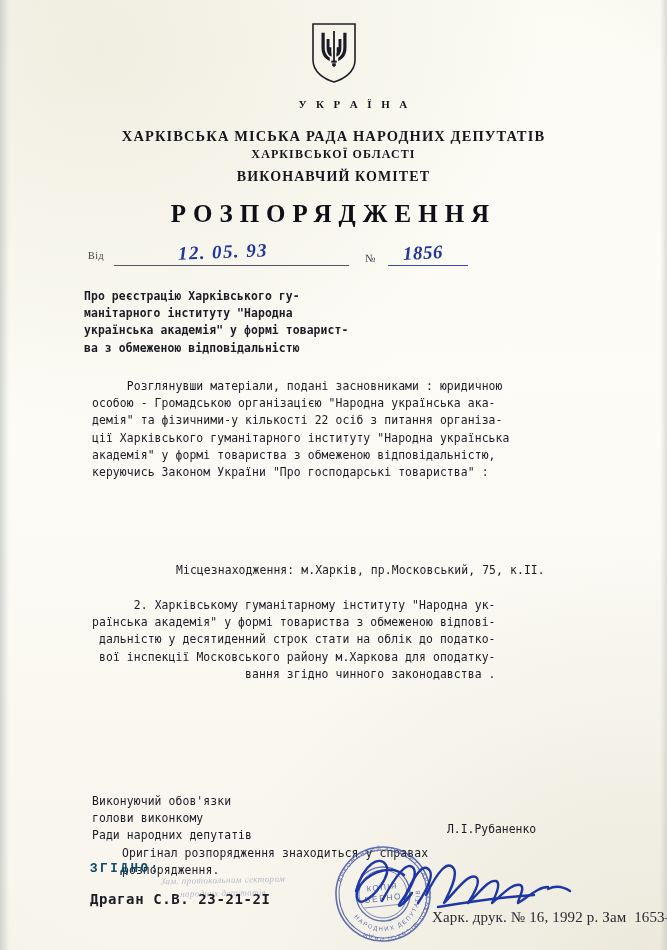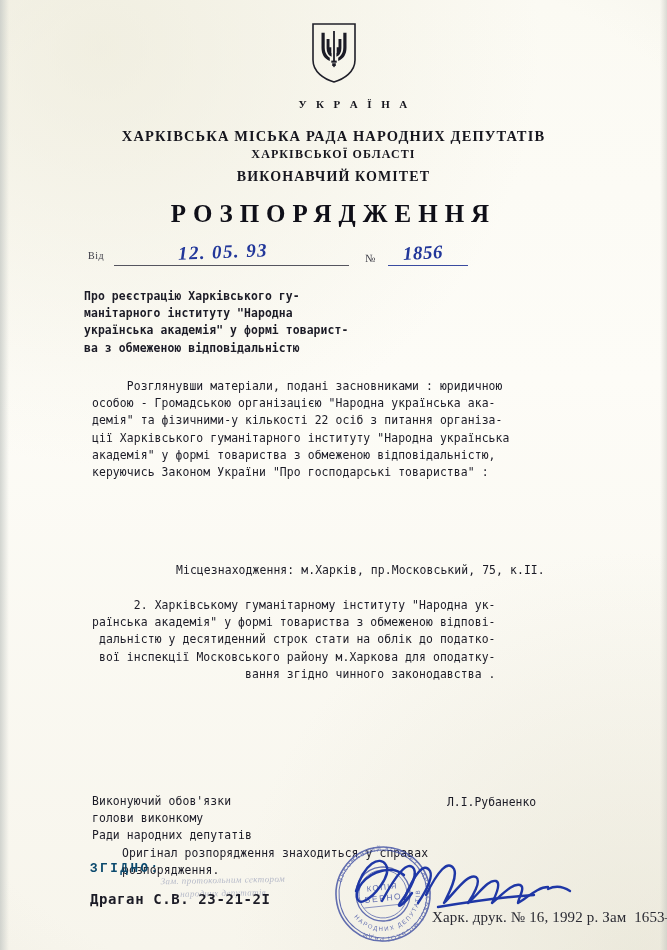--- a/index.html
+++ b/index.html
@@ -165,21 +165,21 @@
   #clause-2 { left: 92px; top: 597px; text-align: right; }
   #clause-3 { left: 92px; top: 709px; }
 
   #signature-block {
     left: 92px;
     top: 793px;
   }
   #signer-name {
     position: absolute;
     left: 447px;
-    top: 795px;
+    top: 822px;
     font-family: "DejaVu Sans Mono", monospace;
     font-size: 11.4px;
     color: #1b1b26;
     white-space: pre;
   }
   #original-note {
     left: 122px;
     top: 845px;
   }
   #mistvykonkom-note {

